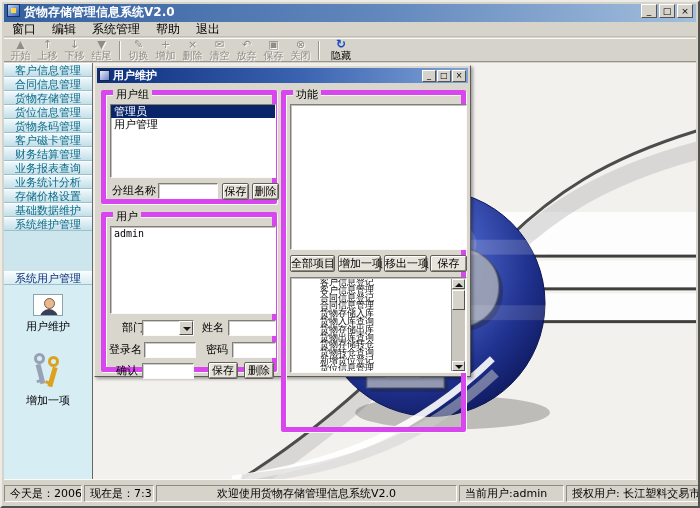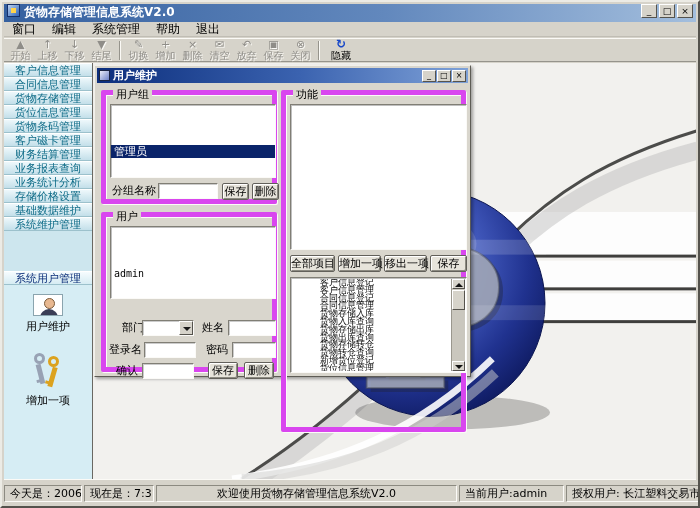--- a/index.html
+++ b/index.html
@@ -81,23 +81,23 @@
   .group{position:absolute;border:5px solid #d946ef;border-radius:2px;
     box-shadow:inset 1px 1px 0 #fcfbf8,1px 1px 0 #fcfbf8;}
   .glabel{position:absolute;top:-7px;left:7px;background:#d9d6cd;padding:0 3px;font-size:11px;line-height:13px;}
   .g-usergroup{left:6px;top:24px;width:176px;height:114px;}
   .g-users{left:6px;top:146px;width:176px;height:160px;}
   .g-funcs{left:186px;top:24px;width:185px;height:342px;}
 
   .listbox{position:absolute;background:#fff;border:1px solid;border-color:#807e75 #fbfaf7 #fbfaf7 #807e75;
     box-shadow:inset 1px 1px 0 rgba(0,0,0,.25);overflow:hidden;}
   .lb-groups{left:4px;top:9px;width:166px;height:74px;font-size:11px;}
-  .lbitem{height:13px;line-height:13px;padding:0 3px;white-space:nowrap;margin-top:40px;}
+  .lbitem{height:13px;line-height:13px;padding:0 3px;white-space:nowrap;}
   .lbitem.sel{background:#0a246a;color:#fff;}
-  .lb-users{left:4px;top:9px;width:166px;height:73px;font-size:10px;font-family:"DejaVu Sans Mono","Liberation Mono",monospace;}
+  .lb-users{left:4px;top:9px;width:166px;height:88px;font-size:10px;font-family:"DejaVu Sans Mono","Liberation Mono",monospace;}
 
   .flabel{position:absolute;font-size:11px;line-height:16px;white-space:nowrap;}
   .tinput{position:absolute;background:#fff;border:1px solid;border-color:#807e75 #fbfaf7 #fbfaf7 #807e75;
     box-shadow:inset 1px 1px 0 rgba(0,0,0,.2);font-size:11px;padding:0 2px;height:16px;
     font-family:inherit;outline:none;}
   .btn{position:absolute;background:#e7e4db;border:1px solid #62605a;border-radius:2px;
     box-shadow:inset 1px 1px 0 #fff,inset -1px -1px 0 #8c8a81;
     font-size:11px;text-align:center;line-height:15px;height:17px;white-space:nowrap;}
   .combo{position:absolute;background:#fff;border:1px solid;border-color:#807e75 #fbfaf7 #fbfaf7 #807e75;
     box-shadow:inset 1px 1px 0 rgba(0,0,0,.2);height:16px;}

